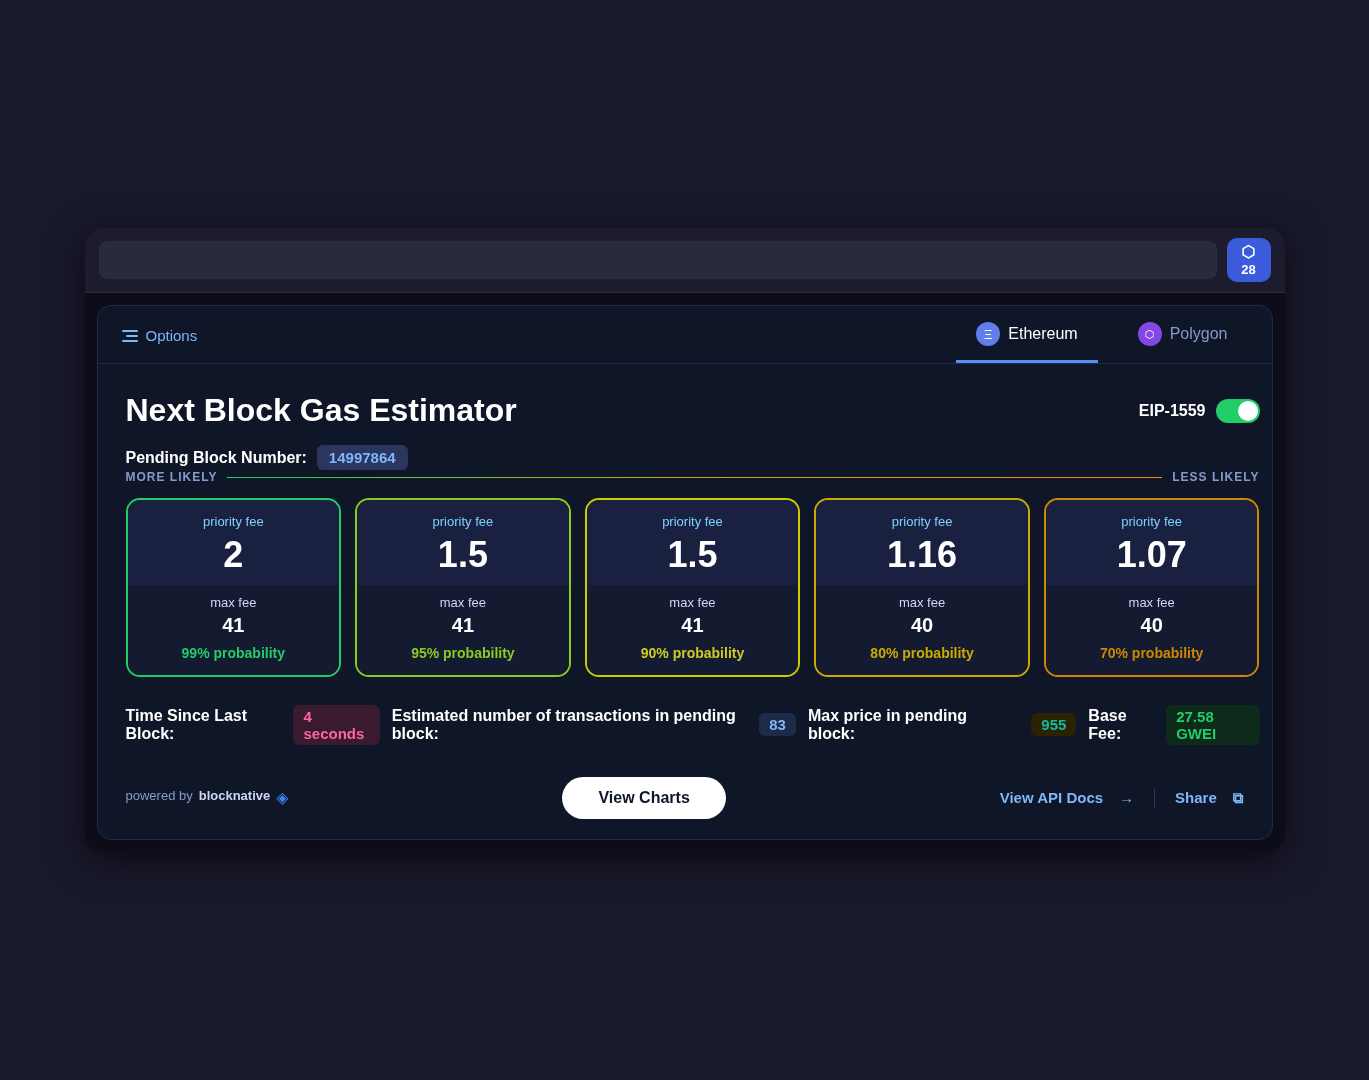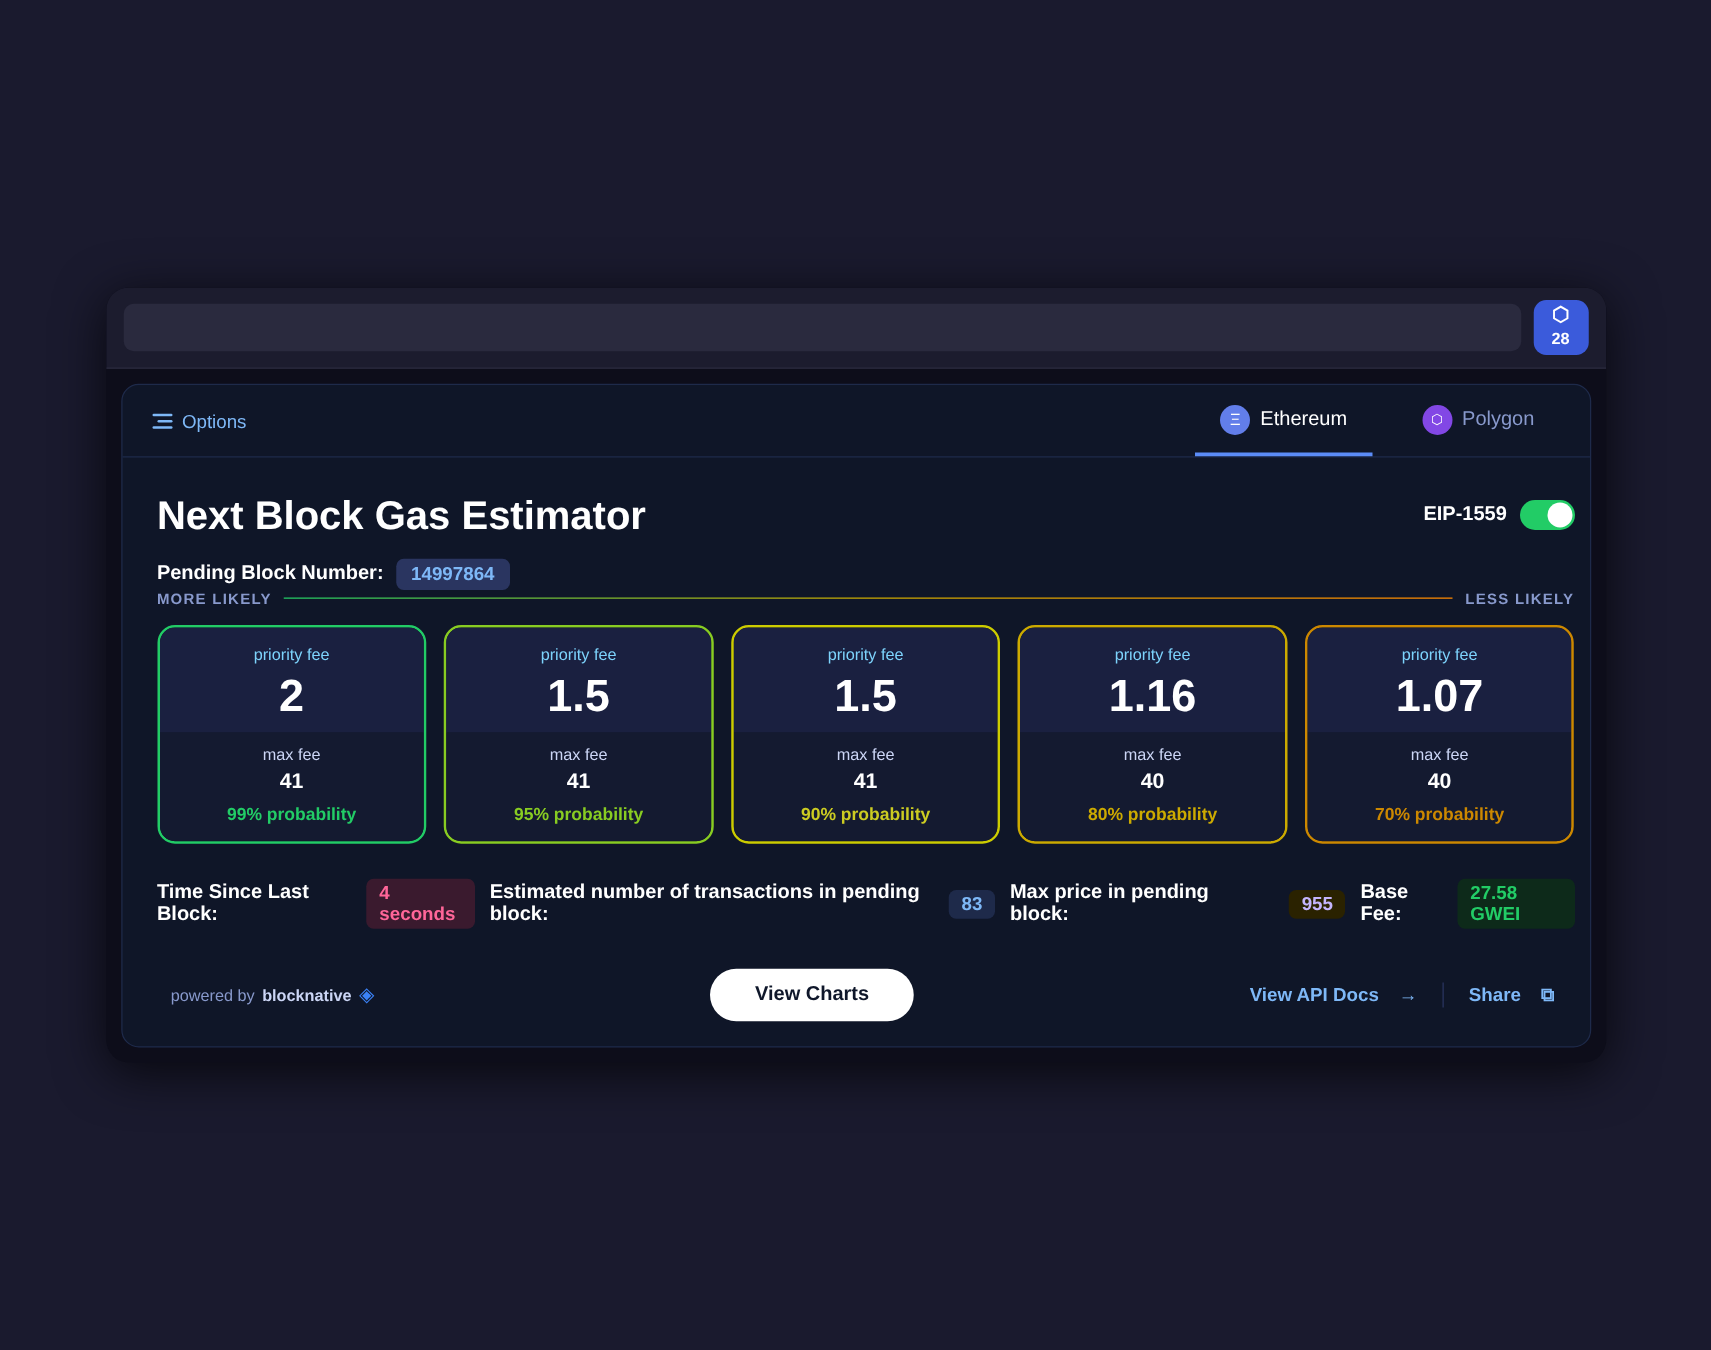--- a/index.html
+++ b/index.html
@@ -276,21 +276,21 @@
       width: 100%;
       padding: 10px 10px 14px 10px;
       text-align: center;
     }
     .max-fee-label {
       font-size: 13px;
       color: #ccd6f6;
       margin-bottom: 4px;
     }
     .max-fee-value {
-      font-size: 17px;
+      font-size: 20px;
       font-weight: 800;
       color: #ffffff;
       margin-bottom: 8px;
       text-align: center;
     }
     .probability {
       font-size: 14px;
       font-weight: 600;
     }
     .prob-green { color: #22cc66; }
@@ -317,37 +317,36 @@
       color: #ffffff;
     }
     .stat-value {
       padding: 3px 10px;
       border-radius: 6px;
       font-size: 15px;
       font-weight: 600;
     }
     .stat-value.pink { background: #3a1a2e; color: #ff6699; }
     .stat-value.blue { background: #1e2a4a; color: #7eb8f7; }
-    .stat-value.yellow { background: #2a2200; color: #c4b5fd; margin-left: 28px; }
+    .stat-value.yellow { background: #2a2200; color: #14b8a6; margin-left: 28px; }
     .stat-value.green { background: #0d2a1a; color: #22cc66; }
 
     
     .footer {
       padding: 0 28px;
       display: flex;
       align-items: center;
       justify-content: space-between;
     }
     .powered-by {
       font-size: 13px;
       color: #8899cc;
       display: flex;
-      align-items: center;
+      align-items: flex-start;
       gap: 6px;
-      margin-left: 11px;
     }
     .blocknative-logo {
       font-weight: 800;
       color: #ccd6f6;
     }
     .bn-icon {
       color: #3b82f6;
       font-size: 16px;
     }
     .view-charts-btn {

